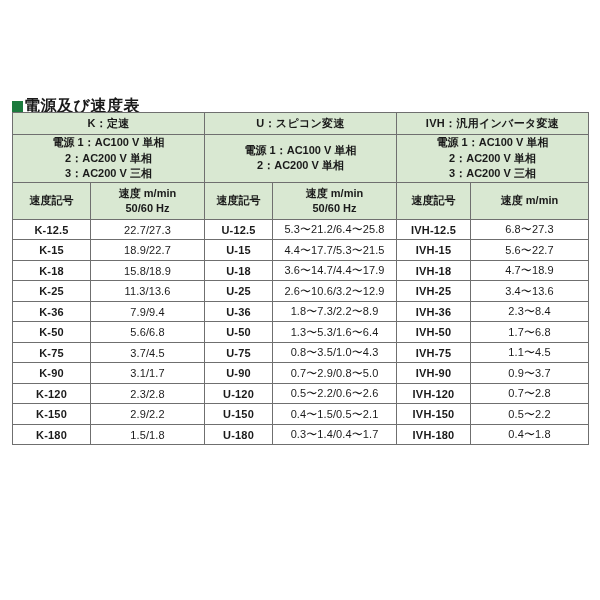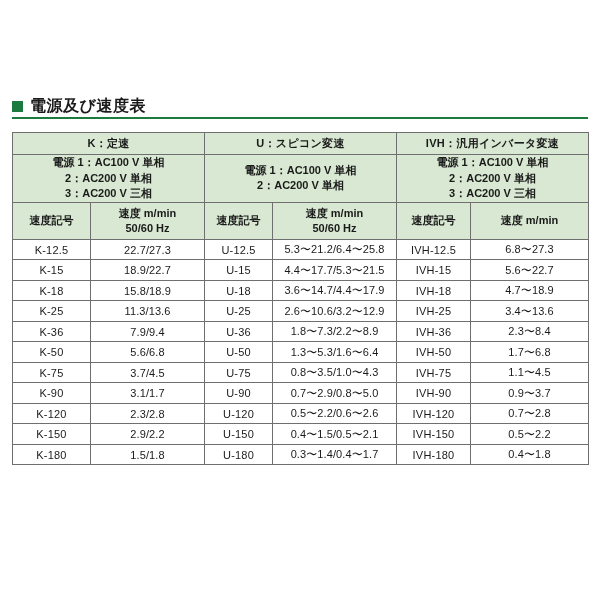--- a/index.html
+++ b/index.html
@@ -19,21 +19,21 @@
     width: 600px;
     height: 600px;
     box-sizing: border-box;
   }
   .title-row {
     position: absolute;
     left: 12px;
     top: 96px;
     display: flex;
     align-items: center;
-    gap: 7px;
+    gap: 1px;
   }
   .title-marker {
     width: 11px;
     height: 11px;
     background: #1b7a3d;
     display: inline-block;
   }
   .title-text {
     font-size: 16px;
     font-weight: bold;
@@ -44,21 +44,21 @@
     position: absolute;
     left: 12px;
     top: 117px;
     width: 576px;
     height: 2px;
     background: #1b7a3d;
   }
   table.spec {
     position: absolute;
     left: 12px;
-    top: 132px;
+    top: 112px;
     width: 576px;
     border-collapse: collapse;
     table-layout: fixed;
   }
   table.spec td, table.spec th {
     border: 1px solid #6f6f6f;
     padding: 0;
     font-size: 11px;
     text-align: center;
     vertical-align: middle;
@@ -87,21 +87,21 @@
     background: #d9e8d2;
     height: 36px;
     font-weight: bold;
     font-size: 11px;
     line-height: 1.35;
   }
   .sub-head .l1 { display: block; }
   .sub-head .l2 { display: block; }
   .code-cell {
     height: 19.5px;
-    font-weight: normal;
+    font-weight: bold;
     font-size: 11.5px;
     text-align: left;
     padding-left: 6px;
     letter-spacing: 0.2px;
   }
   .val-cell {
     height: 19.5px;
     font-size: 11px;
     letter-spacing: 0.1px;
   }

